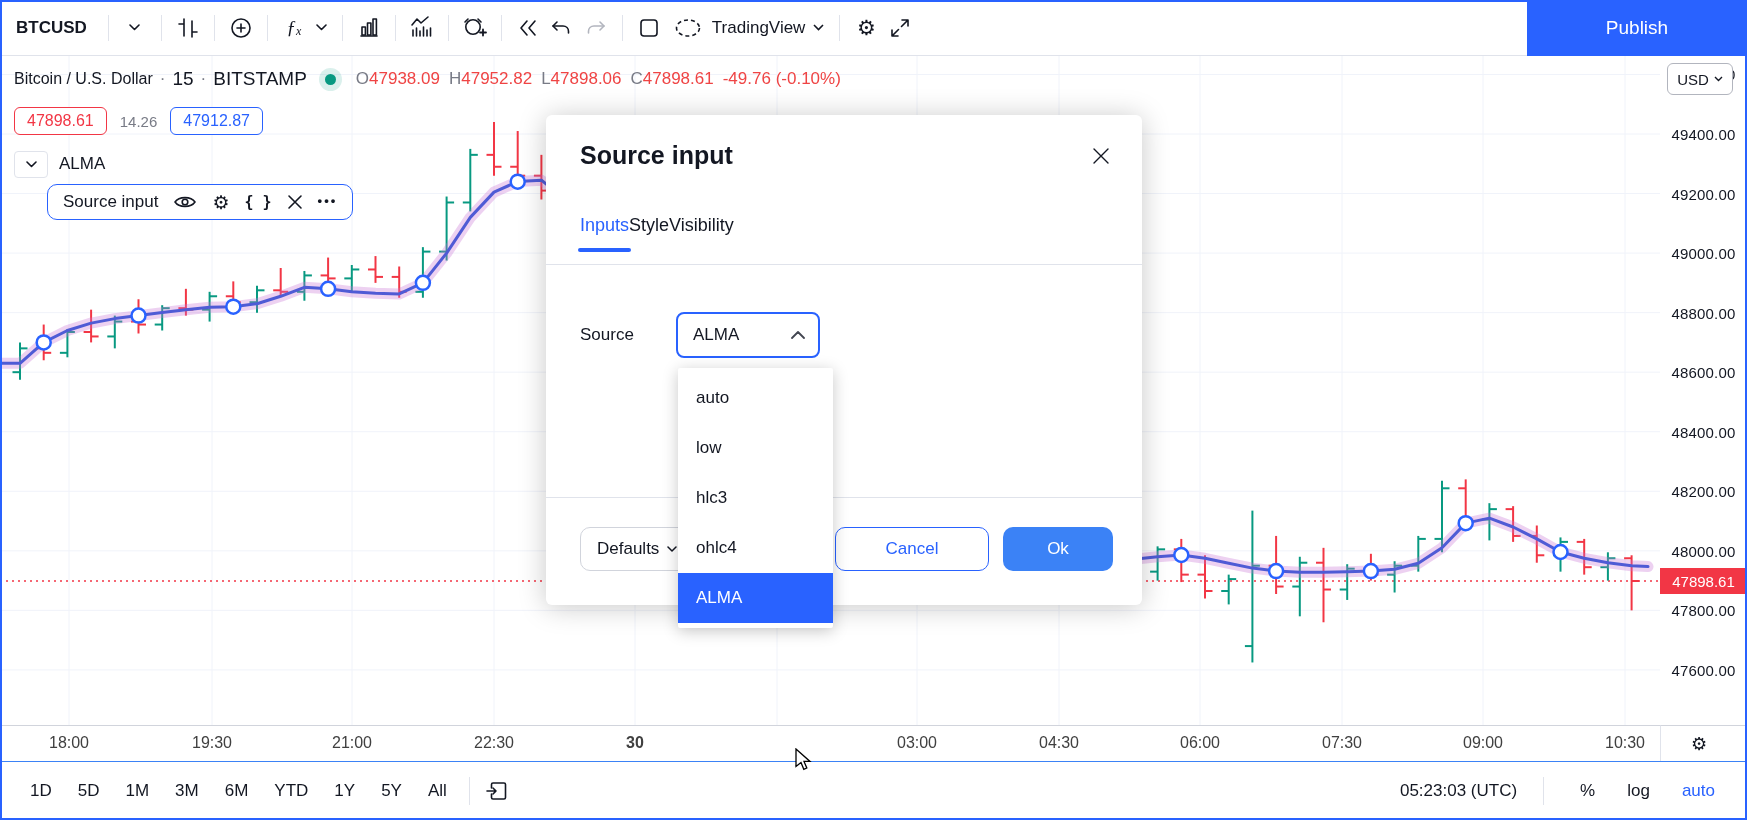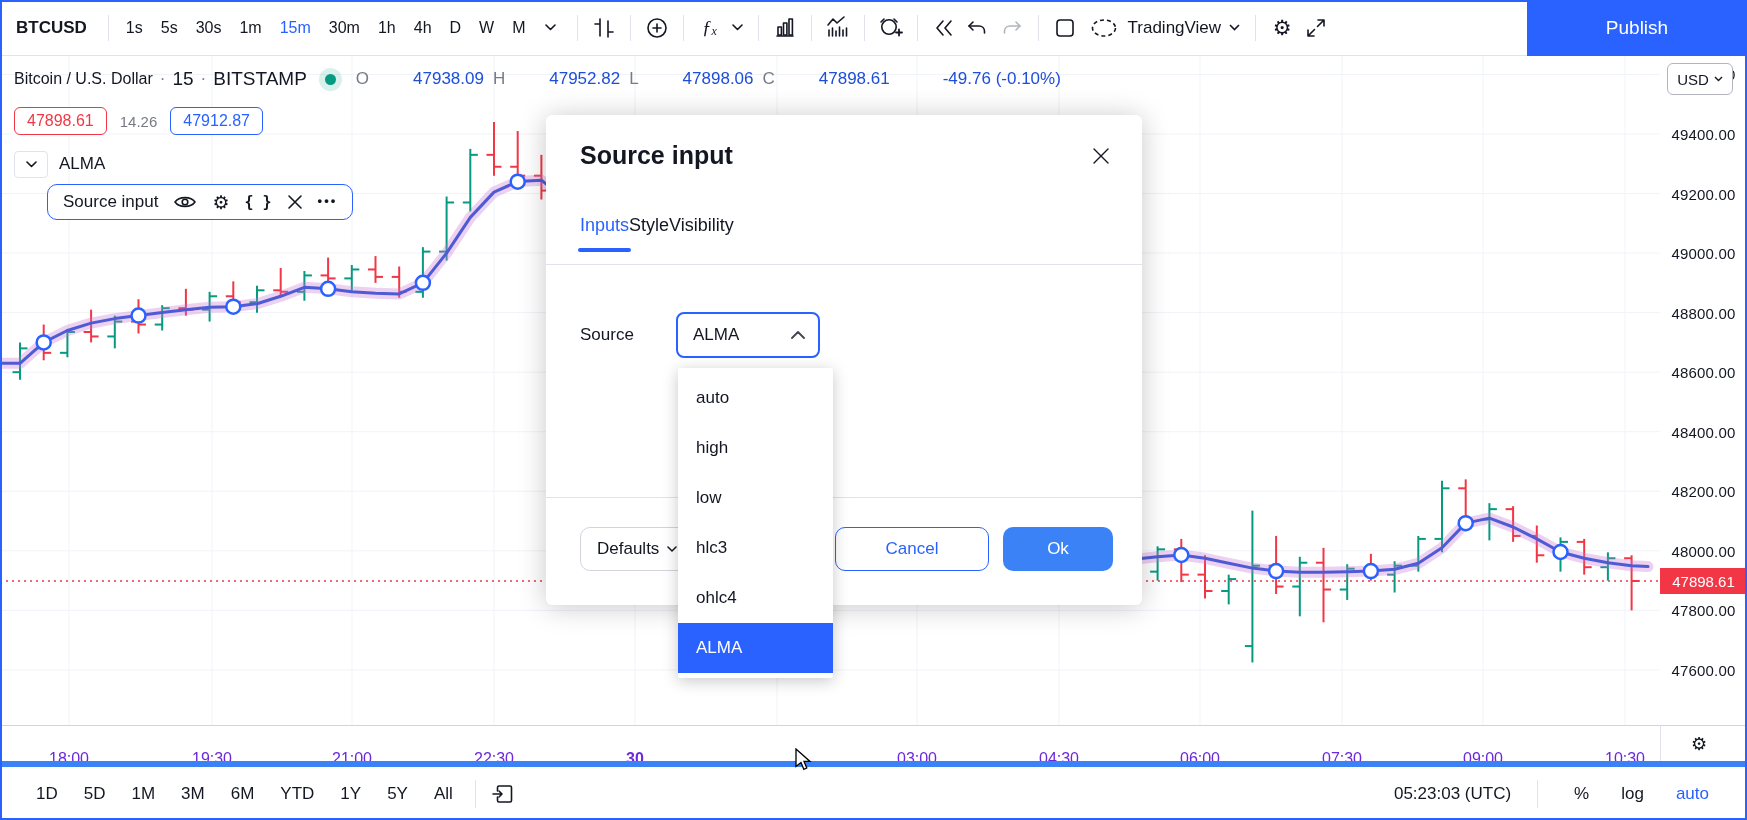--- a/index.html
+++ b/index.html
@@ -34,21 +34,21 @@
   
   .legend{position:absolute;left:14px;top:66px;z-index:5;}
   .lg-row1{display:flex;align-items:center;height:26px;}
   .lg-title{font-size:16px;}
   .lg-dot-sep{color:#787b86;margin:0 7px;font-size:17px;}
   .lg-sub{font-size:19px;}
   .data-dot{width:11px;height:11px;border-radius:50%;background:#089981;
             box-shadow:0 0 0 6px rgba(8,153,129,0.15);margin:0 20px 0 18px;flex:none;}
   .ohlc{display:flex;align-items:center;gap:9px;font-size:17px;}
   .ohlc .lab{color:#787b86;}
-  .ohlc .val{color:#1d4ed8;margin-left:44px;}
+  .ohlc .val{color:#ef4444;}
   .lg-row2{display:flex;align-items:center;margin-top:13px;height:32px;}
   .px-badge{border:1px solid;border-radius:6px;padding:4px 12px;font-size:16px;background:#fff;}
   .px-badge.sell{border-color:#f23645;color:#f23645;}
   .px-badge.buy{border-color:#2962ff;color:#2962ff;}
   .spread{color:#787b86;font-size:15px;margin:0 13px;}
   .lg-row3{display:flex;align-items:center;margin-top:14px;height:26px;}
   .chev-btn{width:32px;height:25px;border:1px solid #e0e3eb;border-radius:4px;background:#fff;
             display:flex;align-items:center;justify-content:center;cursor:pointer;}
   .chev-btn svg,.pill svg{stroke:#131722;fill:none;stroke-width:1.6;stroke-linecap:round;stroke-linejoin:round;}
   .ind-name{font-size:17px;margin-left:11px;}
@@ -64,29 +64,29 @@
   .price-label{position:absolute;width:100%;text-align:center;font-size:15px;color:#131722;letter-spacing:.2px;}
   .usd-btn{position:absolute;left:7px;top:8px;width:64px;height:30px;border:1px solid #b2b5be;border-radius:6px;
            background:#fff;display:flex;align-items:center;justify-content:center;gap:5px;font-size:15px;cursor:pointer;z-index:2;}
   .usd-btn svg{stroke:#131722;fill:none;stroke-width:1.4;}
   .last-badge{position:absolute;left:0;width:100%;height:26px;background:#f23645;color:#fff;
               display:flex;align-items:center;justify-content:center;font-size:15px;z-index:2;}
 
   
   .time-axis{position:absolute;left:0;top:725px;width:1660px;height:36px;background:#fff;
              border-top:1px solid #d1d4dc;z-index:10;}
-  .time-label{position:absolute;top:8px;transform:translateX(-50%);font-size:16px;color:#6d28d9;margin-top:16px;}
+  .time-label{position:absolute;top:8px;transform:translateX(-50%);font-size:16px;color:#404040;}
   .time-label.bold{font-weight:700;}
   .axis-corner{position:absolute;left:1660px;top:725px;width:87px;height:36px;background:#fff;
                border-top:1px solid #d1d4dc;border-left:1px solid #e0e3eb;display:flex;align-items:center;z-index:10;}
   .axis-corner .gear-glyph{font-size:18px;margin-left:30px;cursor:pointer;}
 
   
-  .bb{position:absolute;left:0;top:761px;width:1747px;height:59px;background:#fff;border-top:6px solid #3b82f6;
-      display:flex;align-items:center;padding:0 28px;box-sizing:border-box;z-index:12;}
+  .bb{position:absolute;left:0;top:761px;width:1747px;height:59px;background:#fff;border-top:1px solid #3b82f6;
+      display:flex;align-items:center;padding:0 22px;box-sizing:border-box;z-index:12;}
   .range-group{display:flex;align-items:center;gap:10px;}
   .range-btn{font-size:17px;padding:5px 8px;border-radius:4px;cursor:pointer;}
   .bb-sep{width:1px;height:28px;background:#e0e3eb;margin:0 14px;}
   .goto-btn{display:flex;align-items:center;cursor:pointer;}
   .goto-btn svg{stroke:#131722;fill:none;stroke-width:1.6;stroke-linecap:round;stroke-linejoin:round;}
   .bb-right{display:flex;align-items:center;gap:12px;margin-left:auto;}
   .clock{font-size:17px;cursor:pointer;}
   .scale-btn{font-size:17px;padding:4px 10px;cursor:pointer;}
   .scale-btn.blue{color:#2962ff;}
 
@@ -376,33 +376,20 @@
     <circle cx="1181.3" cy="554.9822492000002" r="7" fill="#fff" stroke="#2962ff" stroke-width="2.5"></circle>
     <circle cx="1276.1" cy="571.0591292000001" r="7" fill="#fff" stroke="#2962ff" stroke-width="2.5"></circle>
     <circle cx="1370.8999999999999" cy="571.0591292000001" r="7" fill="#fff" stroke="#2962ff" stroke-width="2.5"></circle>
     <circle cx="1465.7" cy="523.1262092000002" r="7" fill="#fff" stroke="#2962ff" stroke-width="2.5"></circle>
     <circle cx="1560.5" cy="552.0050492000001" r="7" fill="#fff" stroke="#2962ff" stroke-width="2.5"></circle>
   </svg>
 
 <div class="tb">
   <div class="symbol-btn">BTCUSD</div>
   <div class="tb-sep"></div>
-  <div class="tf-group" id="tf-group">
-      <div class="tf-btn">1s</div>
-      <div class="tf-btn">5s</div>
-      <div class="tf-btn">30s</div>
-      <div class="tf-btn">1m</div>
-      <div class="tf-btn active">15m</div>
-      <div class="tf-btn">30m</div>
-      <div class="tf-btn">1h</div>
-      <div class="tf-btn">4h</div>
-      <div class="tf-btn">D</div>
-      <div class="tf-btn">W</div>
-      <div class="tf-btn">M</div>
-    </div>
   <div class="icon-btn">
     <svg width="11" height="7">
         <polyline points="1,1 5.5,5.5 10,1"></polyline>
       </svg>
   </div>
   <div class="tb-sep"></div>
   <div class="icon-btn">
     <svg width="26" height="26">
       <path d="M9 4v17M4 9h5M17 6v16M17 17h5"></path>
     </svg>
@@ -648,21 +635,20 @@
         <polyline points="1,1 5,5 9,1"></polyline>
       </svg>
   </div>
   <div class="btn btn-ok">
       <span>Ok</span>
     </div>
 </div>
 
 <div class="menu" id="source-menu">
     <div class="menu-item">auto</div>
-    <div class="menu-item">high</div>
     <div class="menu-item">low</div>
     <div class="menu-item">hlc3</div>
     <div class="menu-item">ohlc4</div>
     <div class="menu-item selected">ALMA</div>
   </div>
 
 <div class="cursor">
   <svg width="22" height="24">
       <polygon points="1,1 1,18.5 6,14.5 8.8,21.3 11.8,20 9,13.4 15,13.4" fill="#fff" stroke="#000" stroke-width="1.3"></polygon>
     </svg>

